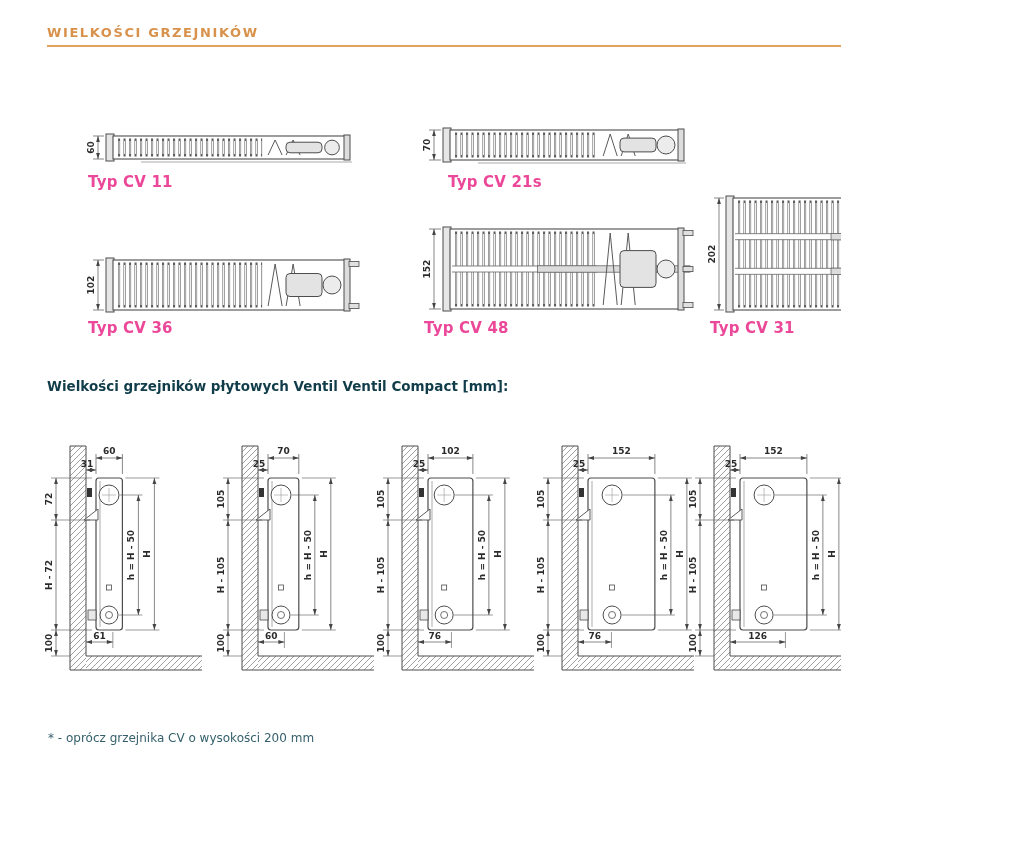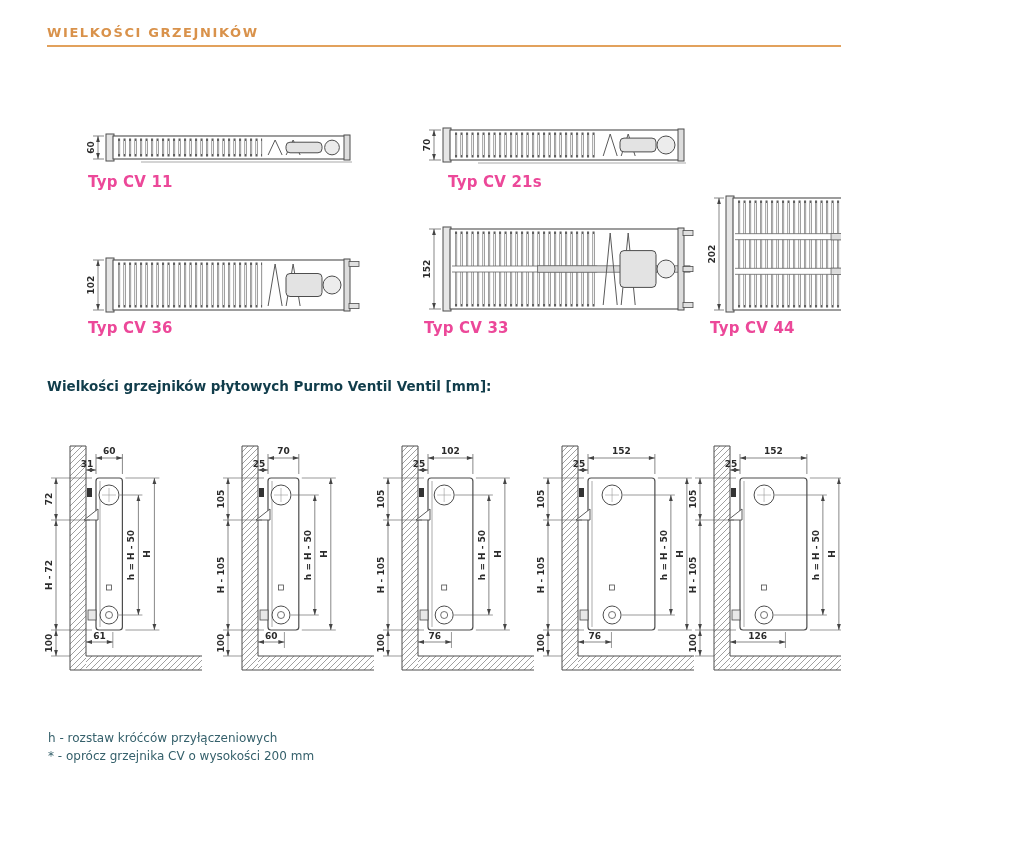--- a/index.html
+++ b/index.html
@@ -128,24 +128,24 @@
         <rect x="284" y="7" width="6" height="114" fill="#ddd" stroke="#4d4d4d" stroke-width="1"></rect>
         <rect x="289" y="9.4" width="10" height="5.2" fill="#e0e0e0" stroke="#4d4d4d" stroke-width="0.8"></rect>
         <rect x="289" y="44.06666666666666" width="10" height="5.2" fill="#e0e0e0" stroke="#4d4d4d" stroke-width="0.8"></rect>
         <rect x="289" y="78.73333333333333" width="10" height="5.2" fill="#e0e0e0" stroke="#4d4d4d" stroke-width="0.8"></rect>
         <rect x="289" y="113.4" width="10" height="5.2" fill="#e0e0e0" stroke="#4d4d4d" stroke-width="0.8"></rect>
       </svg></div>
 
   <div class="fig-label" style="left:88px;top:173px;">Typ CV 11</div>
   <div class="fig-label" style="left:424px;top:173px;margin-left:24px;">Typ CV 21s</div>
   <div class="fig-label" style="left:88px;top:319px;">Typ CV 36</div>
-  <div class="fig-label" style="left:424px;top:319px;">Typ CV 33</div>
-  <div class="fig-label" style="left:710px;top:319px;">Typ CV 44</div>
+  <div class="fig-label" style="left:424px;top:319px;">Typ CV 48</div>
+  <div class="fig-label" style="left:710px;top:319px;">Typ CV 31</div>
 
-  <div class="sec-title">Wielkości grzejników płytowych Purmo Ventil Ventil [mm]:</div>
+  <div class="sec-title">Wielkości grzejników płytowych Ventil Ventil Compact [mm]:</div>
 
   <div class="drawing" id="sv0" style="left:40px;top:420px;"><svg width="172" height="266" viewBox="0 0 172 266">
         <line x1="30.0" y1="32.0" x2="36.0" y2="26.0" stroke="#777" stroke-width="0.7"></line>
         <line x1="30.0" y1="38.0" x2="42.0" y2="26.0" stroke="#777" stroke-width="0.7"></line>
         <line x1="30.0" y1="44.0" x2="46.0" y2="28.0" stroke="#777" stroke-width="0.7"></line>
         <line x1="30.0" y1="50.0" x2="46.0" y2="34.0" stroke="#777" stroke-width="0.7"></line>
         <line x1="30.0" y1="56.0" x2="46.0" y2="40.0" stroke="#777" stroke-width="0.7"></line>
         <line x1="30.0" y1="62.0" x2="46.0" y2="46.0" stroke="#777" stroke-width="0.7"></line>
         <line x1="30.0" y1="68.0" x2="46.0" y2="52.0" stroke="#777" stroke-width="0.7"></line>
         <line x1="30.0" y1="74.0" x2="46.0" y2="58.0" stroke="#777" stroke-width="0.7"></line>
@@ -846,17 +846,16 @@
         <polygon points="144,136 142.1,130.0 145.9,130.0" fill="#444"></polygon>
         <text x="140" y="100" transform="rotate(-90 140 100)" text-anchor="middle" font-size="9" fill="#2b2b2b">200</text>
         <line x1="79" y1="142" x2="79" y2="162" stroke="#555" stroke-width="0.6"></line>
         <line x1="44" y1="157" x2="79" y2="157" stroke="#555" stroke-width="0.7"></line>
         <polygon points="44,157 50.0,155.1 50.0,158.9" fill="#444"></polygon>
         <polygon points="79,157 73.0,158.9 73.0,155.1" fill="#444"></polygon>
         <text x="64" y="153" text-anchor="middle" font-size="9" fill="#2b2b2b">126</text>
       </svg></div>
 
   <div class="legend">
-    <div>h - rozstaw króćców przyłączeniowych</div>
     <div>* - oprócz grzejnika CV o wysokości 200 mm</div>
   </div>
 
 </div>
 
 </body></html>

